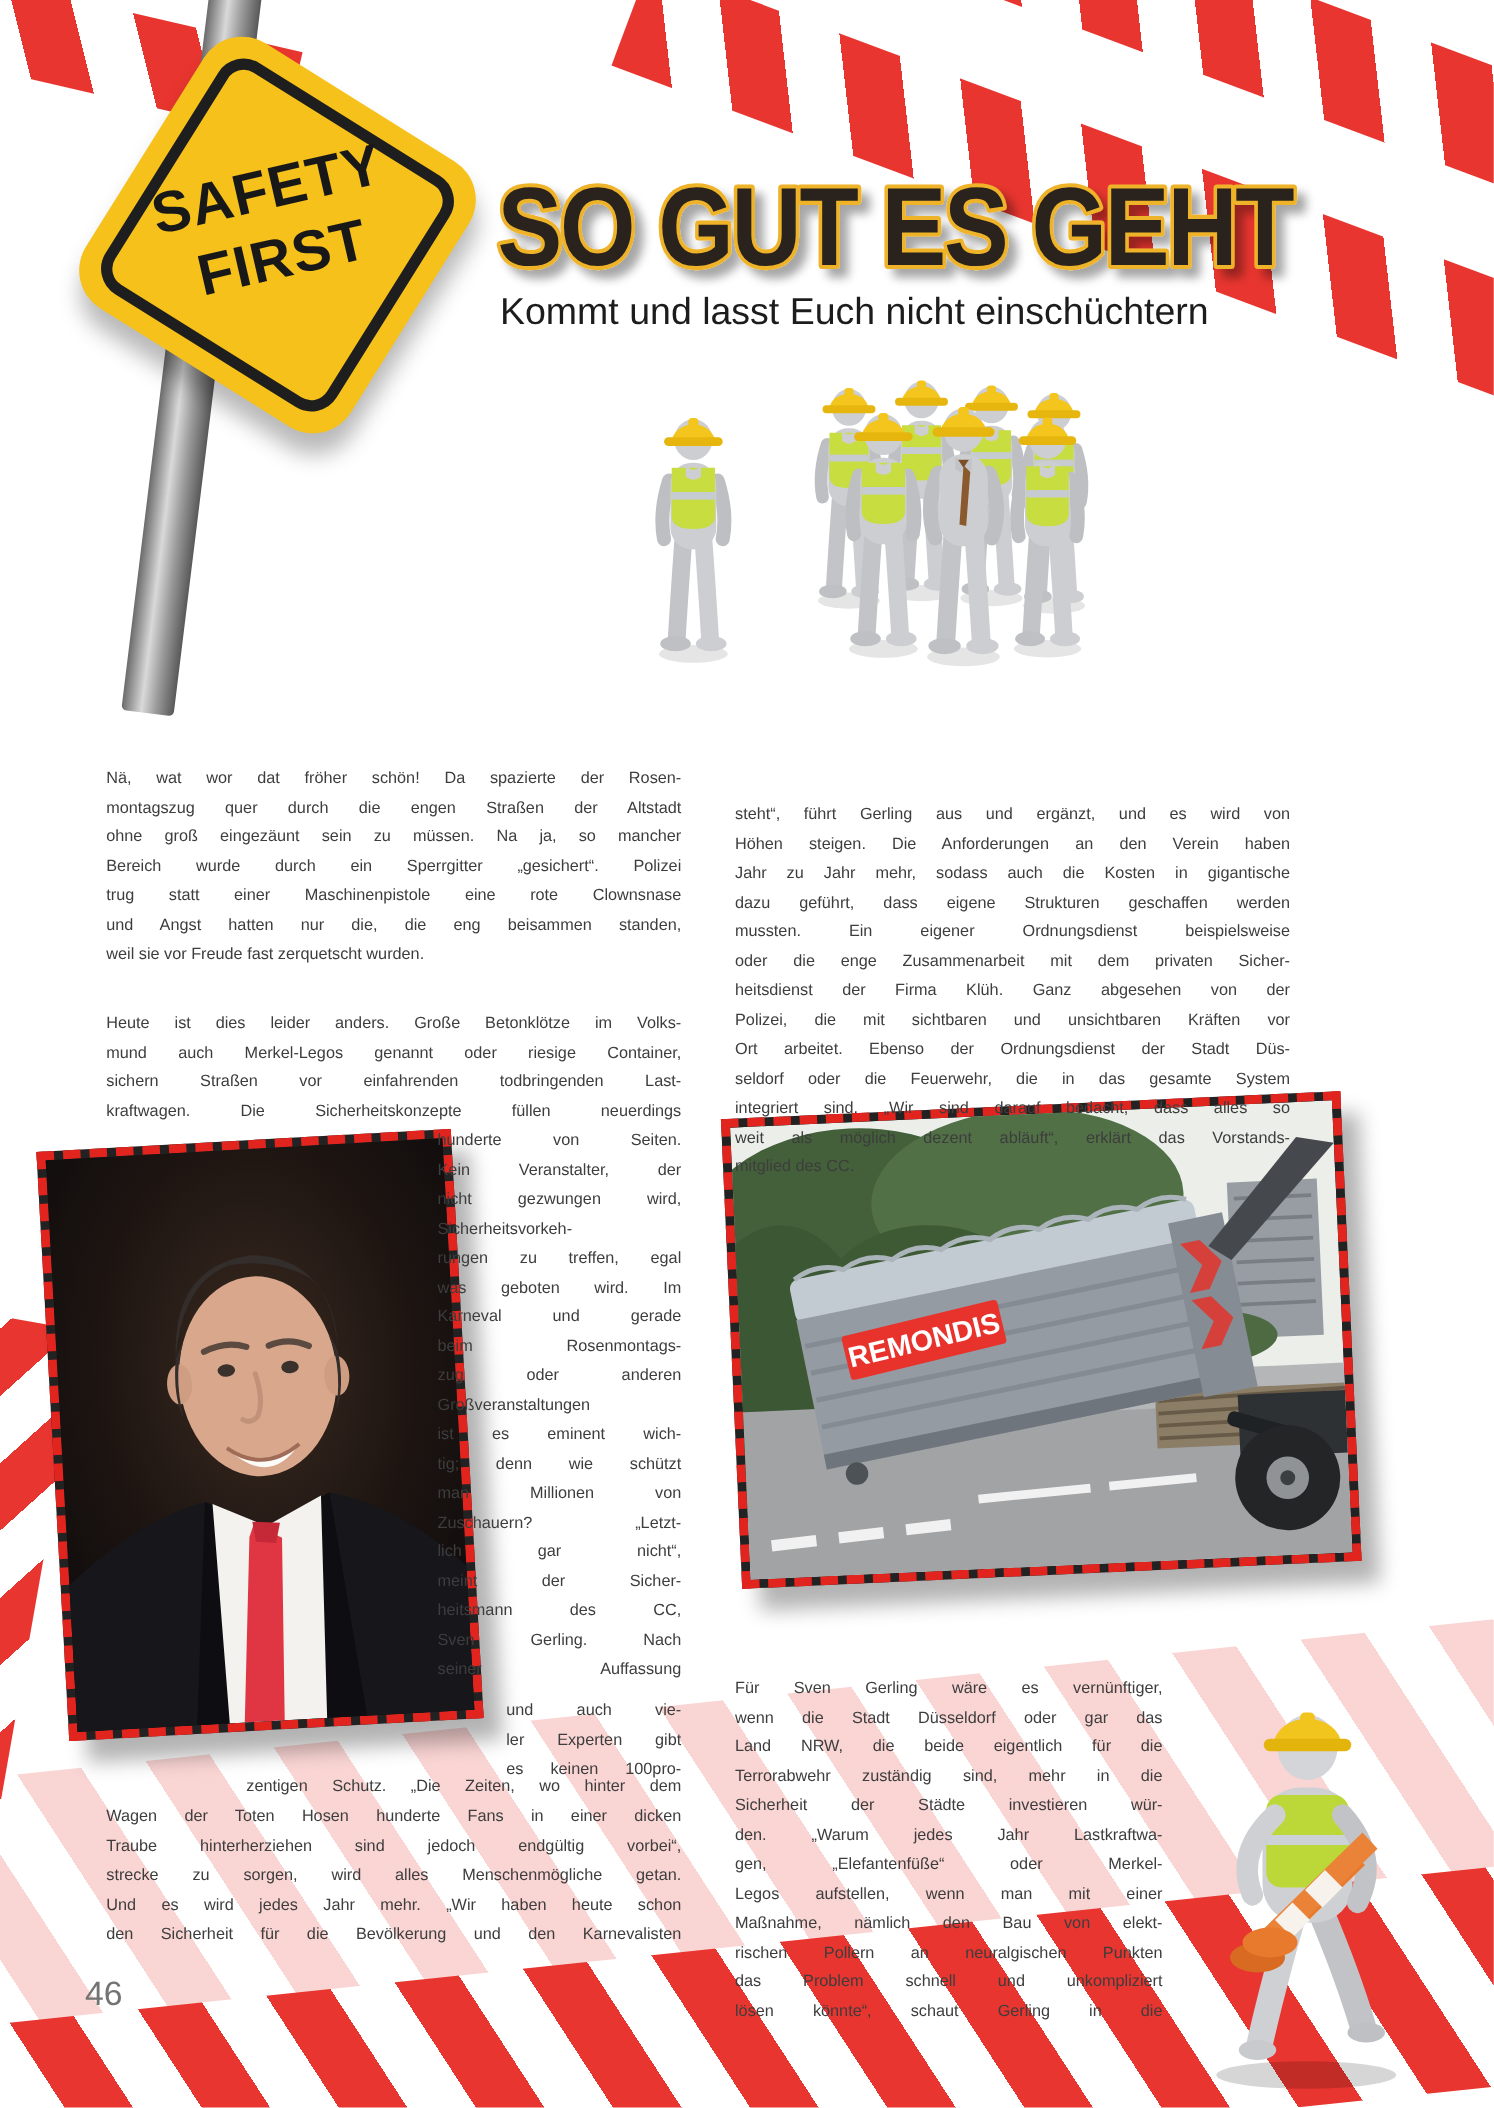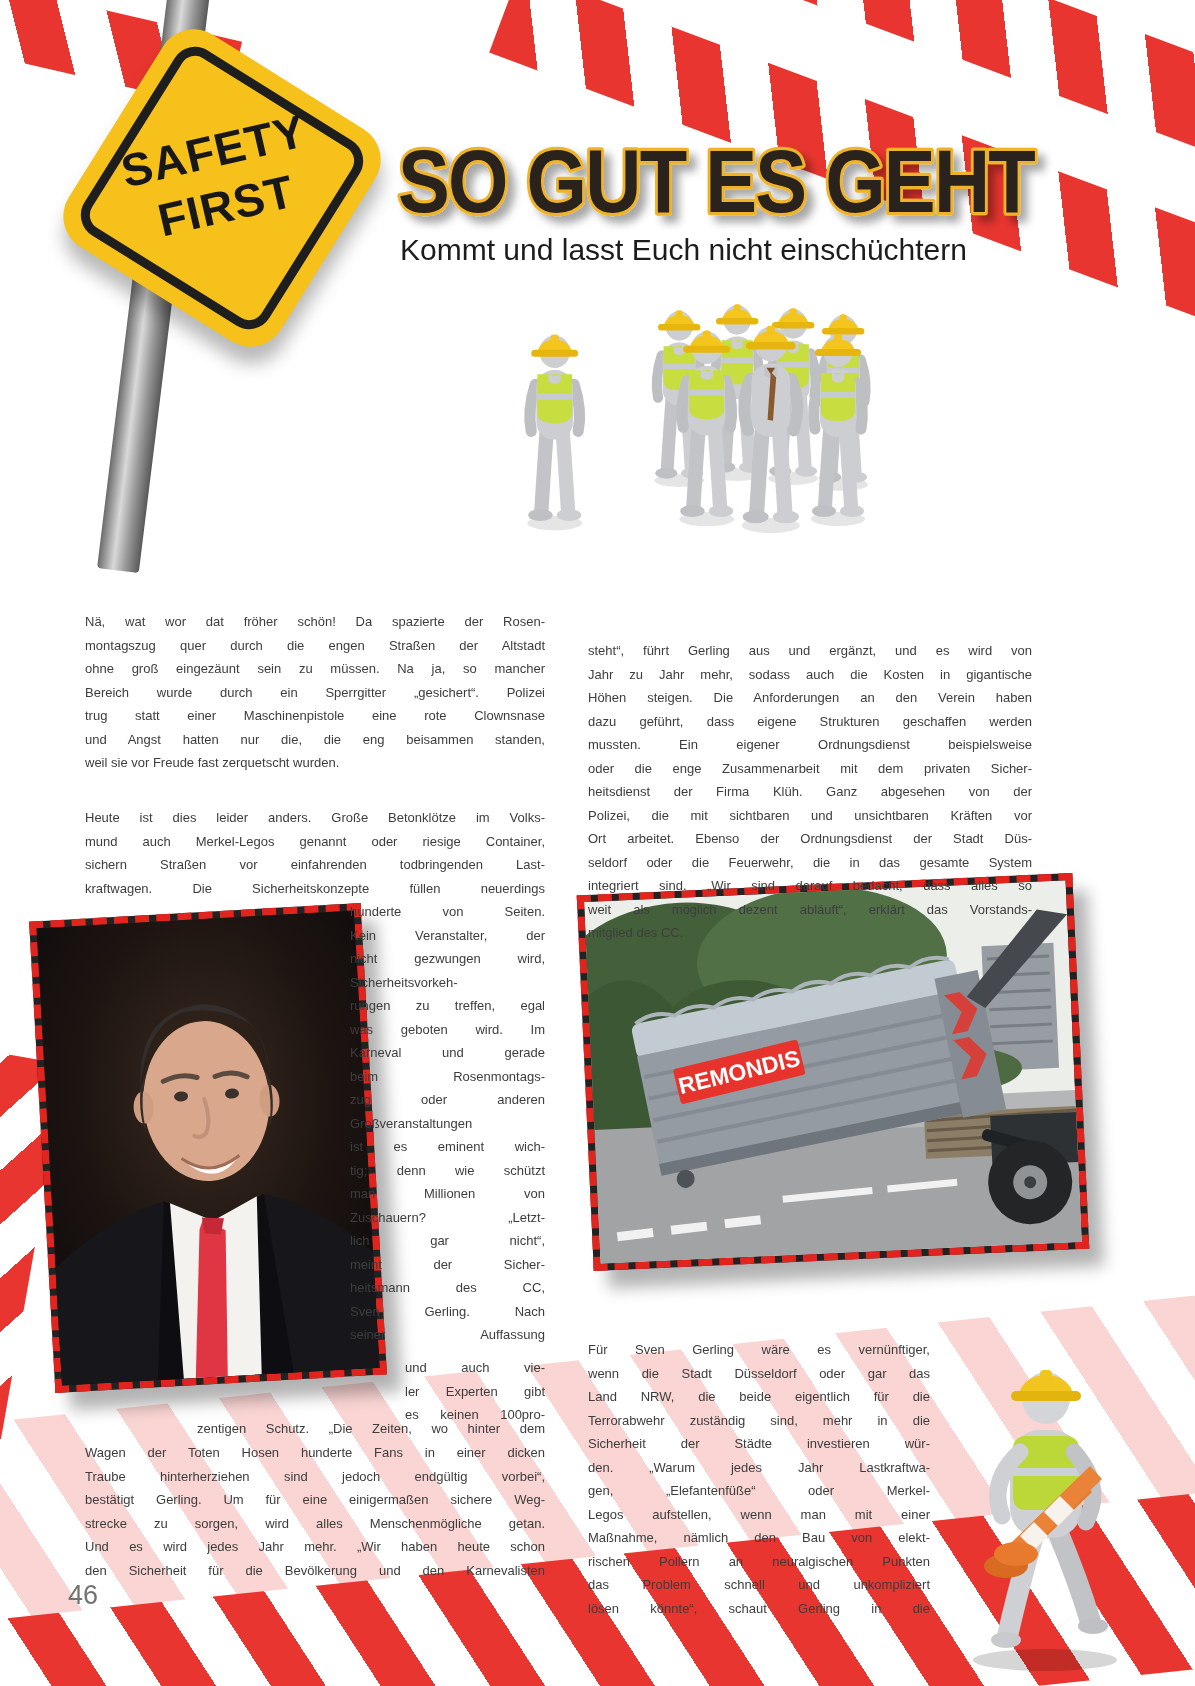--- a/index.html
+++ b/index.html
@@ -157,30 +157,29 @@
   </div>
 <div class="txt" id="c1d" style="left:405px;top:1356px;width:140px;">
     <div class="tline">und auch vie-</div>
     <div class="tline">ler Experten gibt</div>
     <div class="tline">es keinen 100pro-</div>
   </div>
 <div class="txt tline" id="c1e1" style="left:197px;top:1417px;width:348px;">zentigen Schutz. „Die Zeiten, wo hinter dem</div>
 <div class="txt" id="c1e" style="left:85px;top:1441px;width:460px;">
     <div class="tline">Wagen der Toten Hosen hunderte Fans in einer dicken</div>
     <div class="tline">Traube hinterherziehen sind jedoch endgültig vorbei“,</div>
-    <div class="tline">bestätigt Gerling. Um für eine einigermaßen sichere Weg-</div>
     <div class="tline">strecke zu sorgen, wird alles Menschenmögliche getan.</div>
     <div class="tline">Und es wird jedes Jahr mehr. „Wir haben heute schon</div>
     <div class="tline">den Sicherheit für die Bevölkerung und den Karnevalisten</div>
   </div>
 
 <div class="txt" id="c2a" style="left:588px;top:610px;width:444px;margin-top:29px;">
     <div class="tline">steht“, führt Gerling aus und ergänzt, und es wird von</div>
+    <div class="tline">Höhen steigen. Die Anforderungen an den Verein haben</div>
     <div class="tline">Jahr zu Jahr mehr, sodass auch die Kosten in gigantische</div>
-    <div class="tline">Höhen steigen. Die Anforderungen an den Verein haben</div>
     <div class="tline">dazu geführt, dass eigene Strukturen geschaffen werden</div>
     <div class="tline">mussten. Ein eigener Ordnungsdienst beispielsweise</div>
     <div class="tline">oder die enge Zusammenarbeit mit dem privaten Sicher-</div>
     <div class="tline">heitsdienst der Firma Klüh. Ganz abgesehen von der</div>
     <div class="tline">Polizei, die mit sichtbaren und unsichtbaren Kräften vor</div>
     <div class="tline">Ort arbeitet. Ebenso der Ordnungsdienst der Stadt Düs-</div>
     <div class="tline">seldorf oder die Feuerwehr, die in das gesamte System</div>
     <div class="tline">integriert sind. „Wir sind darauf bedacht, dass alles so</div>
     <div class="tline">weit als möglich dezent abläuft“, erklärt das Vorstands-</div>
     <div class="tline last">mitglied des CC.</div>

